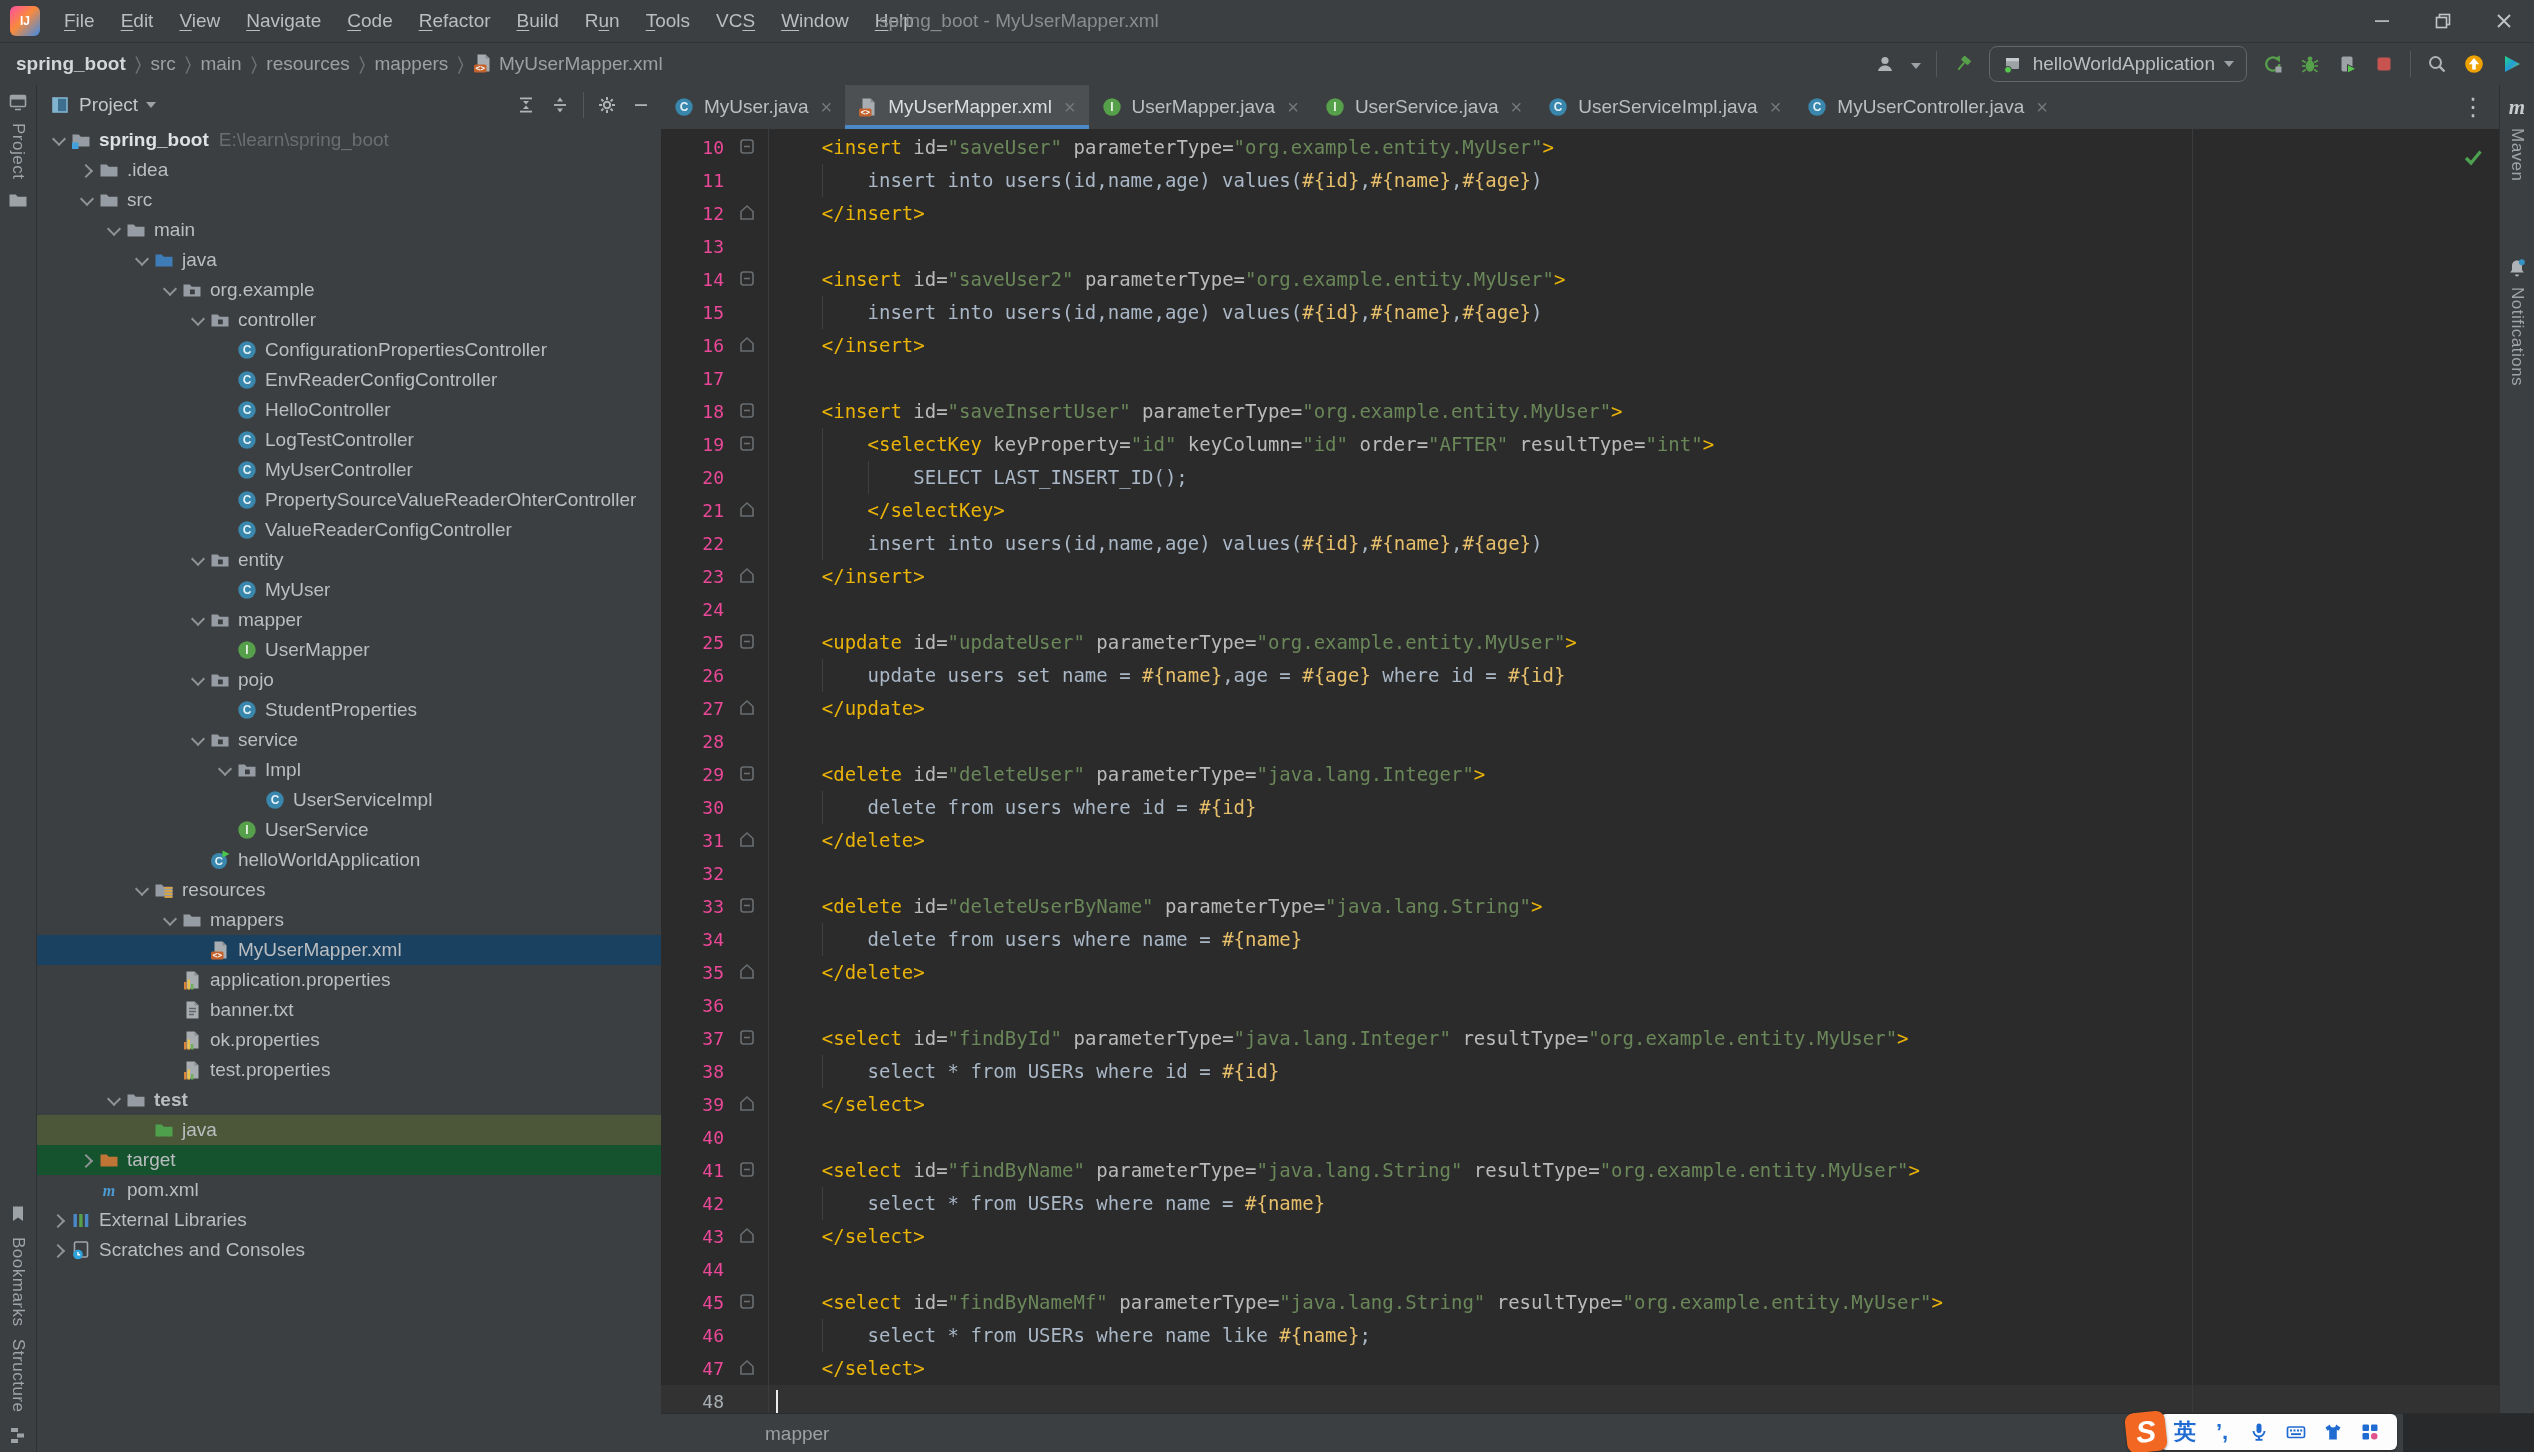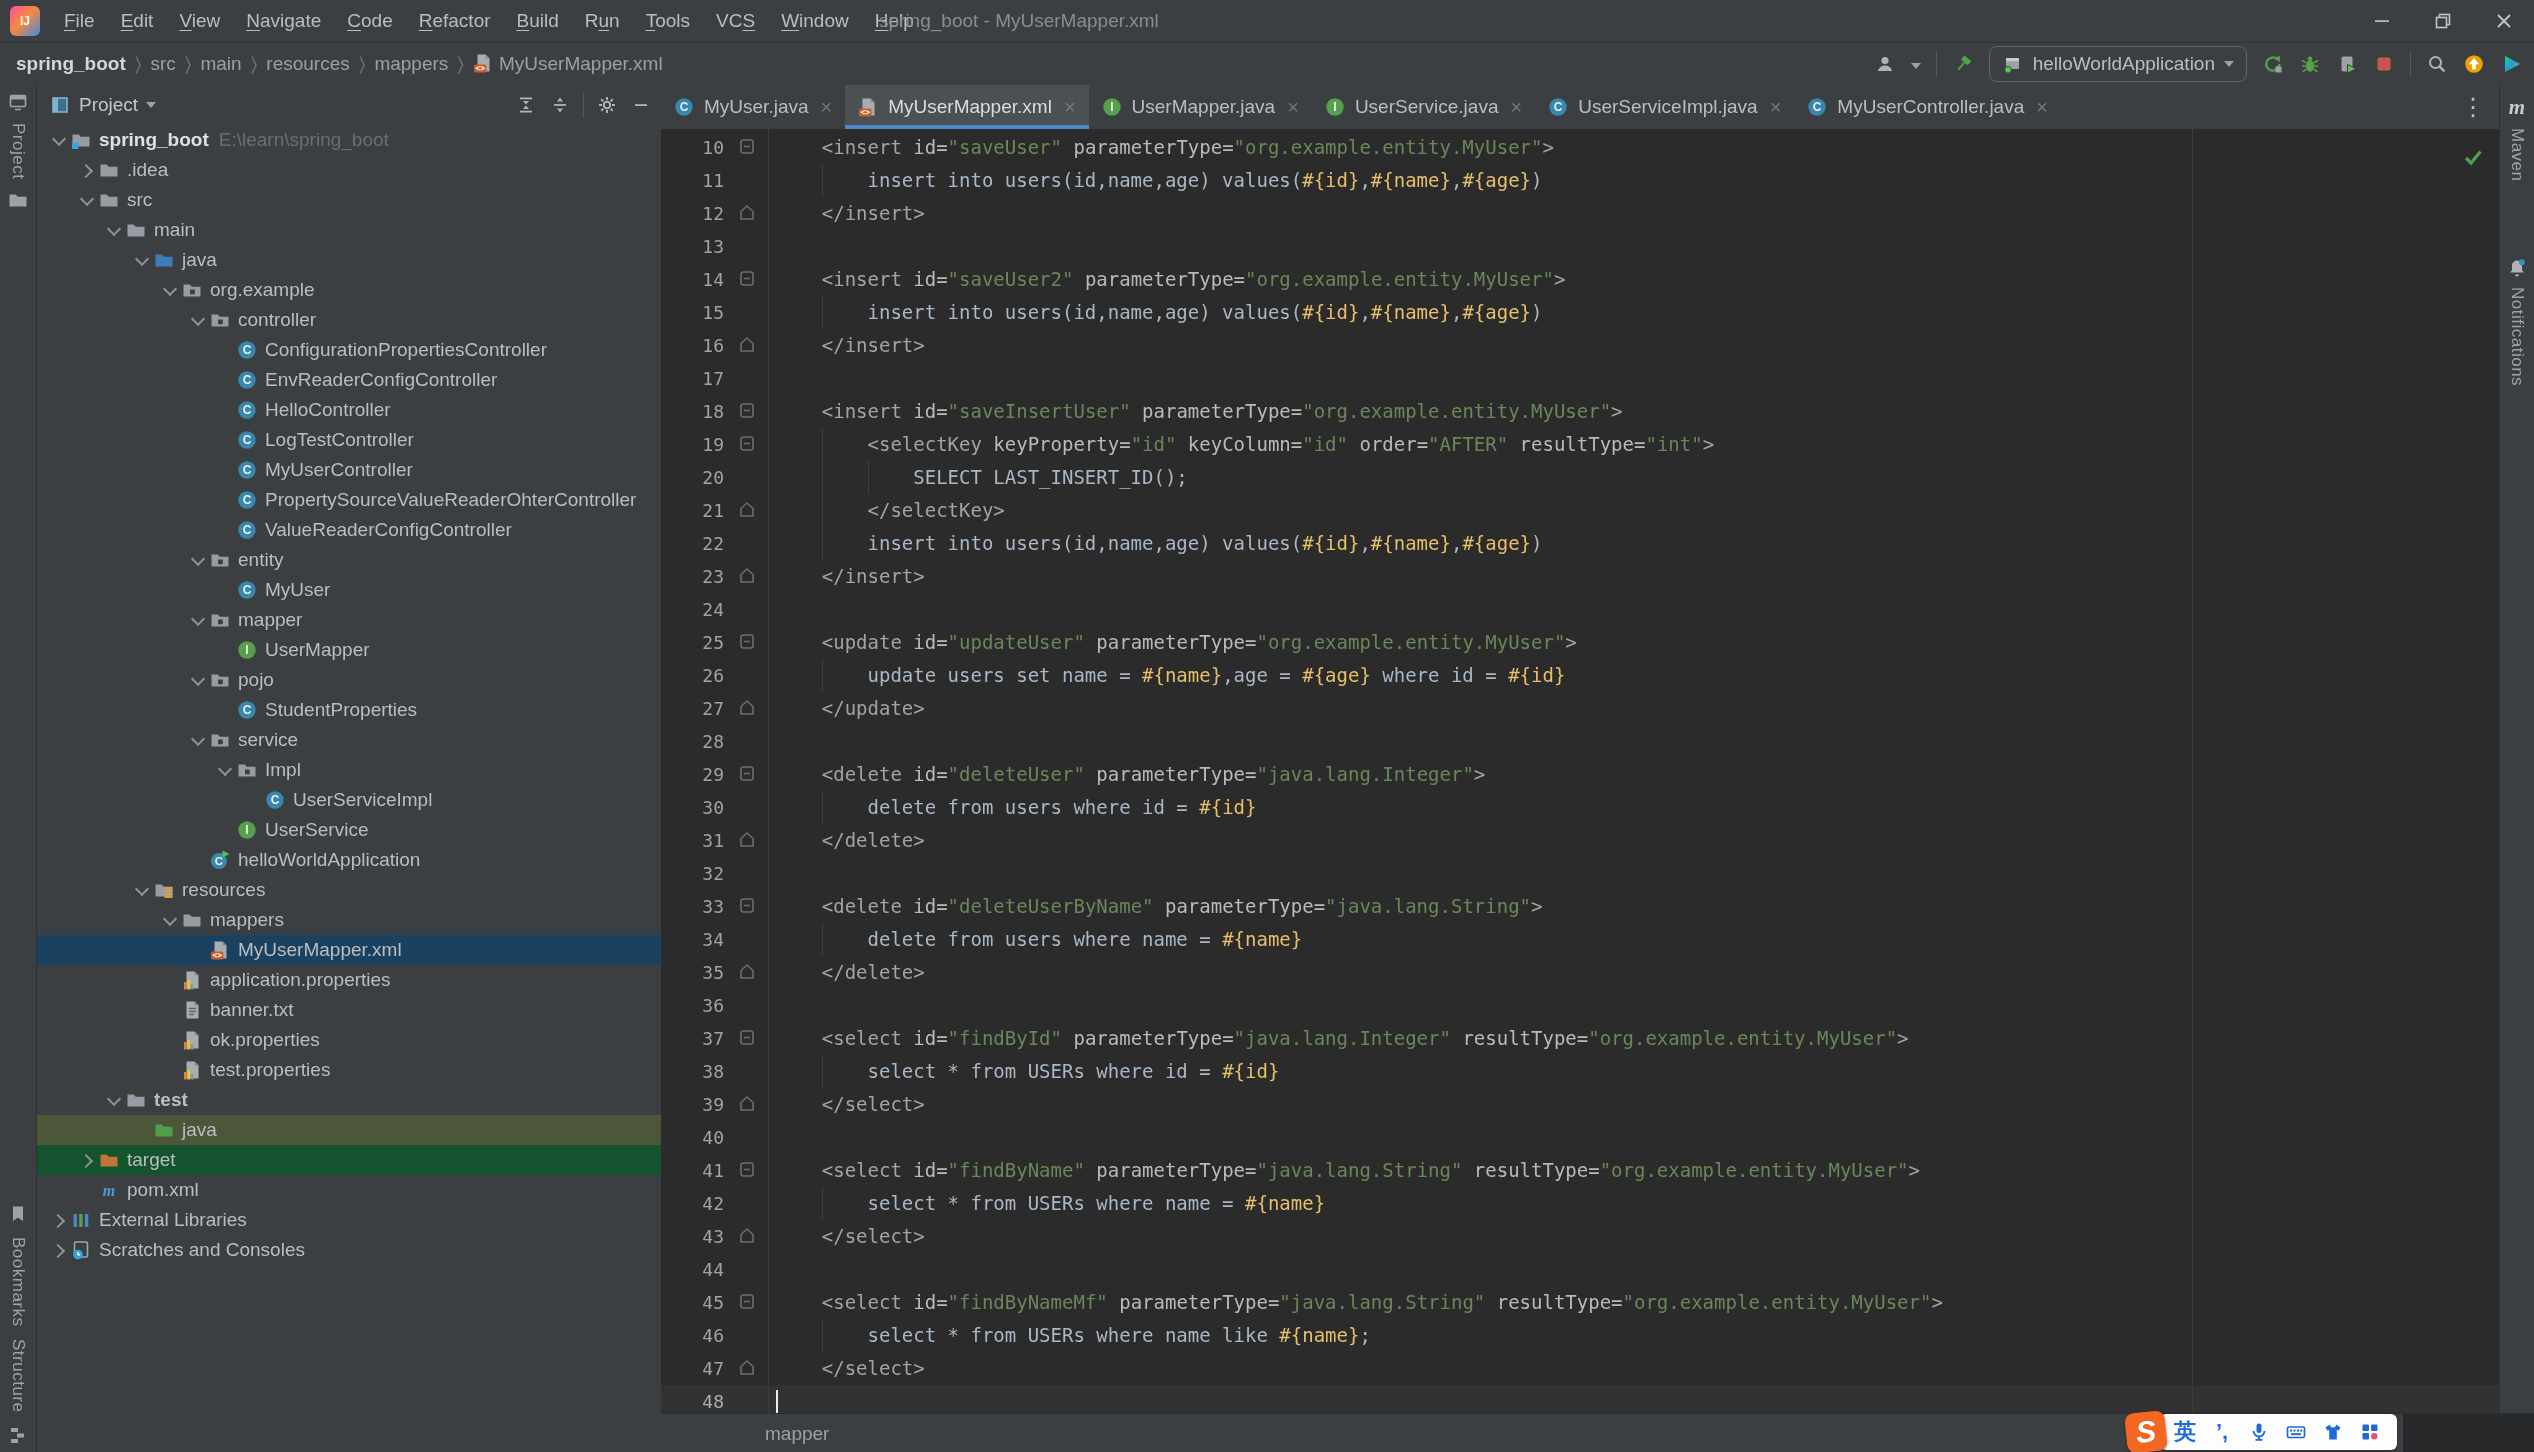--- a/index.html
+++ b/index.html
@@ -63,27 +63,27 @@
   .tab .close{color:#75797C;font-size:20px;margin-left:3px;}
   .tab .ticn2{width:21px;height:21px;display:flex;}
   .kebab{margin-left:auto;padding:0 14px;color:#BBBEC0;font-size:24px;display:flex;align-items:center;}
 
   .editor{position:absolute;left:0;top:44px;right:0;bottom:0;background:#2B2B2B;overflow:hidden;}
   .gutterline{position:absolute;left:107px;top:0;bottom:0;width:1px;background:#393D3F;z-index:1;}
   .marginguide{position:absolute;left:1531px;top:0;bottom:0;width:1px;background:#383C3E;z-index:1;}
   .lines{position:absolute;left:0;top:2px;right:0;}
   .cl{position:relative;height:33px;line-height:33px;font-family:"DejaVu Sans Mono",monospace;font-size:19px;white-space:pre;}
   .cl.cur{background:#323232;}
-  .num{position:absolute;left:0;top:0;width:63px;text-align:right;color:#a3a3a3;font-size:18px;}
+  .num{position:absolute;left:0;top:0;width:63px;text-align:right;color:#ec4899;font-size:18px;}
   .cl.cur .num{color:#A8AFB3;}
   .fold{position:absolute;left:75px;top:5px;width:22px;height:22px;display:flex;align-items:center;justify-content:center;z-index:2;}
   .txt{position:absolute;left:115px;top:0;}
   .guide{position:absolute;top:0;bottom:0;width:1px;background:#3C4043;}
   .caret{position:absolute;top:5px;width:2px;height:23px;background:#ECECEC;}
-  .c-t{color:#a3a3a3}.c-a{color:#BABABA}.c-v{color:#6A8759}.c-s{color:#A9B7C6}.c-p{color:#E8BF6A}
+  .c-t{color:#eab308}.c-a{color:#BABABA}.c-v{color:#6A8759}.c-s{color:#A9B7C6}.c-p{color:#E8BF6A}
   .greencheck{position:absolute;right:16px;top:18px;z-index:3;}
 
   
   .rightstrip{position:absolute;right:0;top:85px;width:35px;height:1328px;background:#3C3F41;border-left:1px solid #2E3133;
               display:flex;flex-direction:column;align-items:center;padding-top:10px;gap:8px;box-sizing:border-box;}
   .maven-m{font-size:21px;font-weight:bold;font-style:italic;color:#C8CBCD;font-family:"Liberation Serif",serif;}
   .rsgap{height:59px;}
 
   
   .bottombar{position:absolute;left:661px;right:0;top:1413px;height:40px;background:#3C3F41;border-top:1px solid #2A2C2E;z-index:5;}

